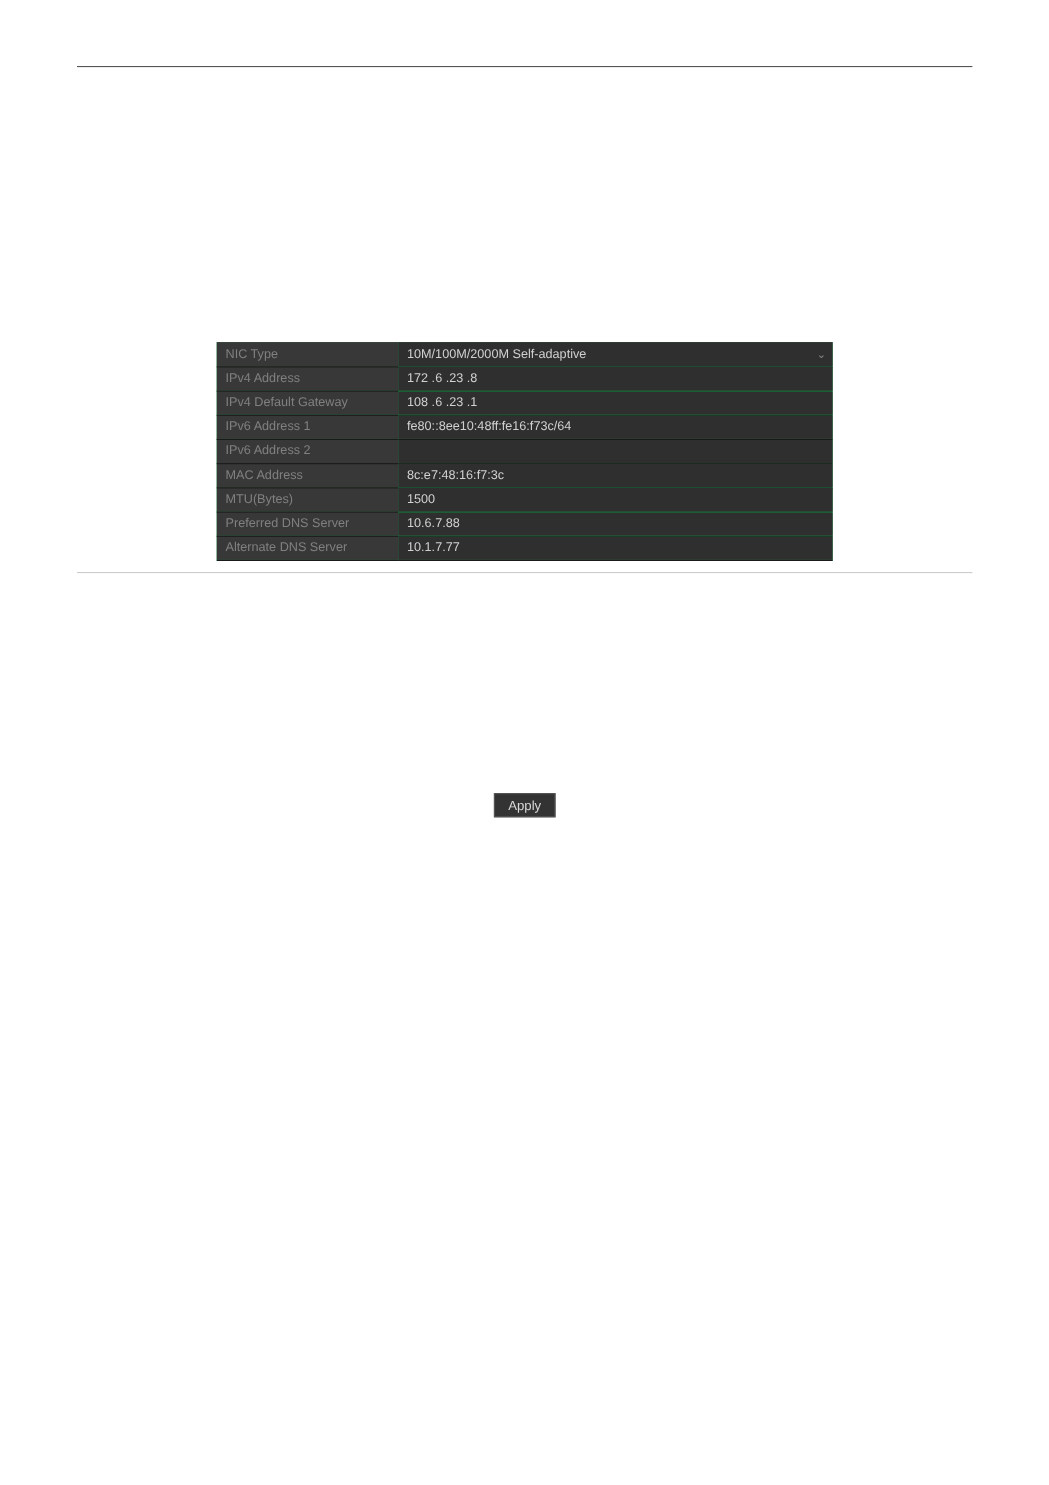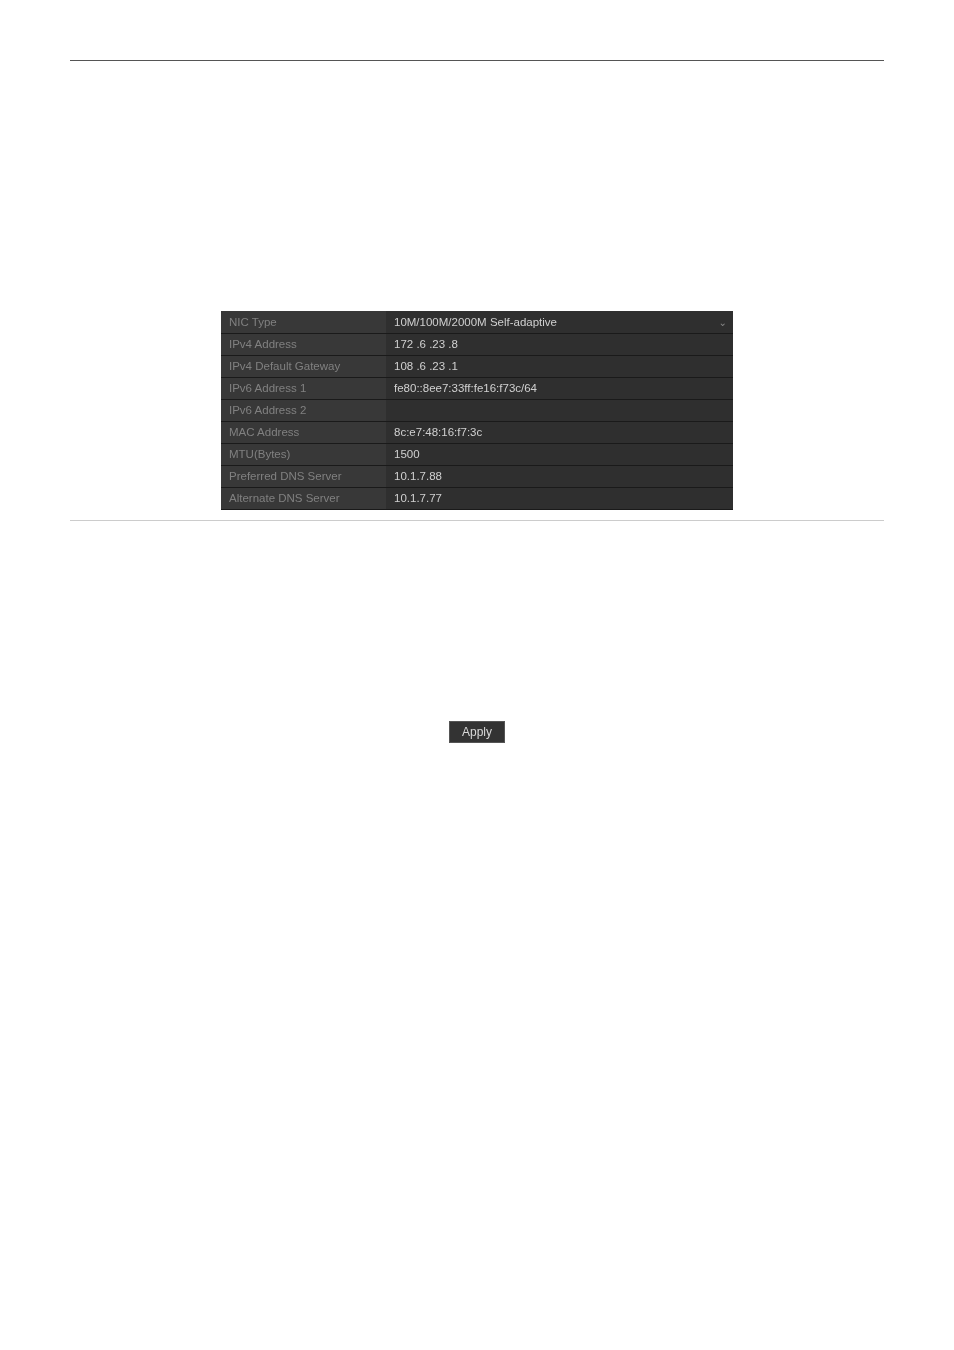--- a/index.html
+++ b/index.html
@@ -11,21 +11,21 @@
       position: relative;
     }
     .hr-top {
       margin: 60px 70px 0 70px;
       border-top: 1px solid #555;
     }
     .content {
       padding: 250px 90px 0 90px;
     }
     .settings-table {
-      width: 512px;
+      width: 560px;
       margin: 0 auto;
       border-collapse: collapse;
       background: #22c55e;
     }
     .settings-table tr { height: 22px; }
     .settings-table td {
       padding: 2px 8px;
       color: #808080;
       font-size: 11.5px;
       vertical-align: middle;
@@ -96,37 +96,37 @@
         <tr>
           <td class="label">IPv4 Address</td>
           <td class="value">172 .6   .23  .8</td>
         </tr>
         <tr>
           <td class="label">IPv4 Default Gateway</td>
           <td class="value">108 .6   .23  .1</td>
         </tr>
         <tr>
           <td class="label">IPv6 Address 1</td>
-          <td class="value">fe80::8ee7:33ff:fe16:f73c/64</td>
+          <td class="value">fe80::8ee10:48ff:fe16:f73c/64</td>
         </tr>
         <tr>
           <td class="label">IPv6 Address 2</td>
           <td class="value"></td>
         </tr>
         <tr>
           <td class="label">MAC Address</td>
           <td class="value">8c:e7:48:16:f7:3c</td>
         </tr>
         <tr>
           <td class="label">MTU(Bytes)</td>
           <td class="value">1500</td>
         </tr>
         <tr>
           <td class="label">Preferred DNS Server</td>
-          <td class="value">10.1.7.88</td>
+          <td class="value">10.6.7.88</td>
         </tr>
         <tr>
           <td class="label">Alternate DNS Server</td>
           <td class="value">10.1.7.77</td>
         </tr>
       </tbody>
   </table>
 
 </div>
 

